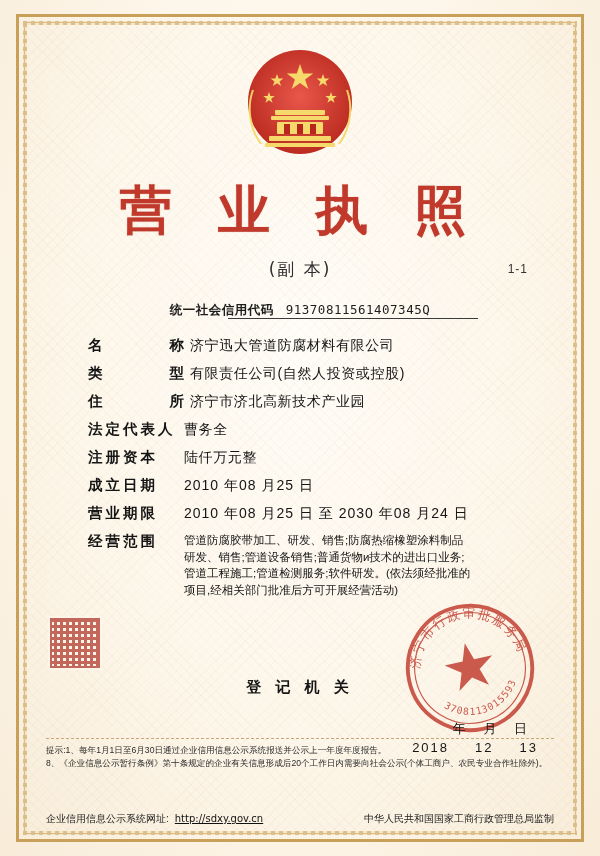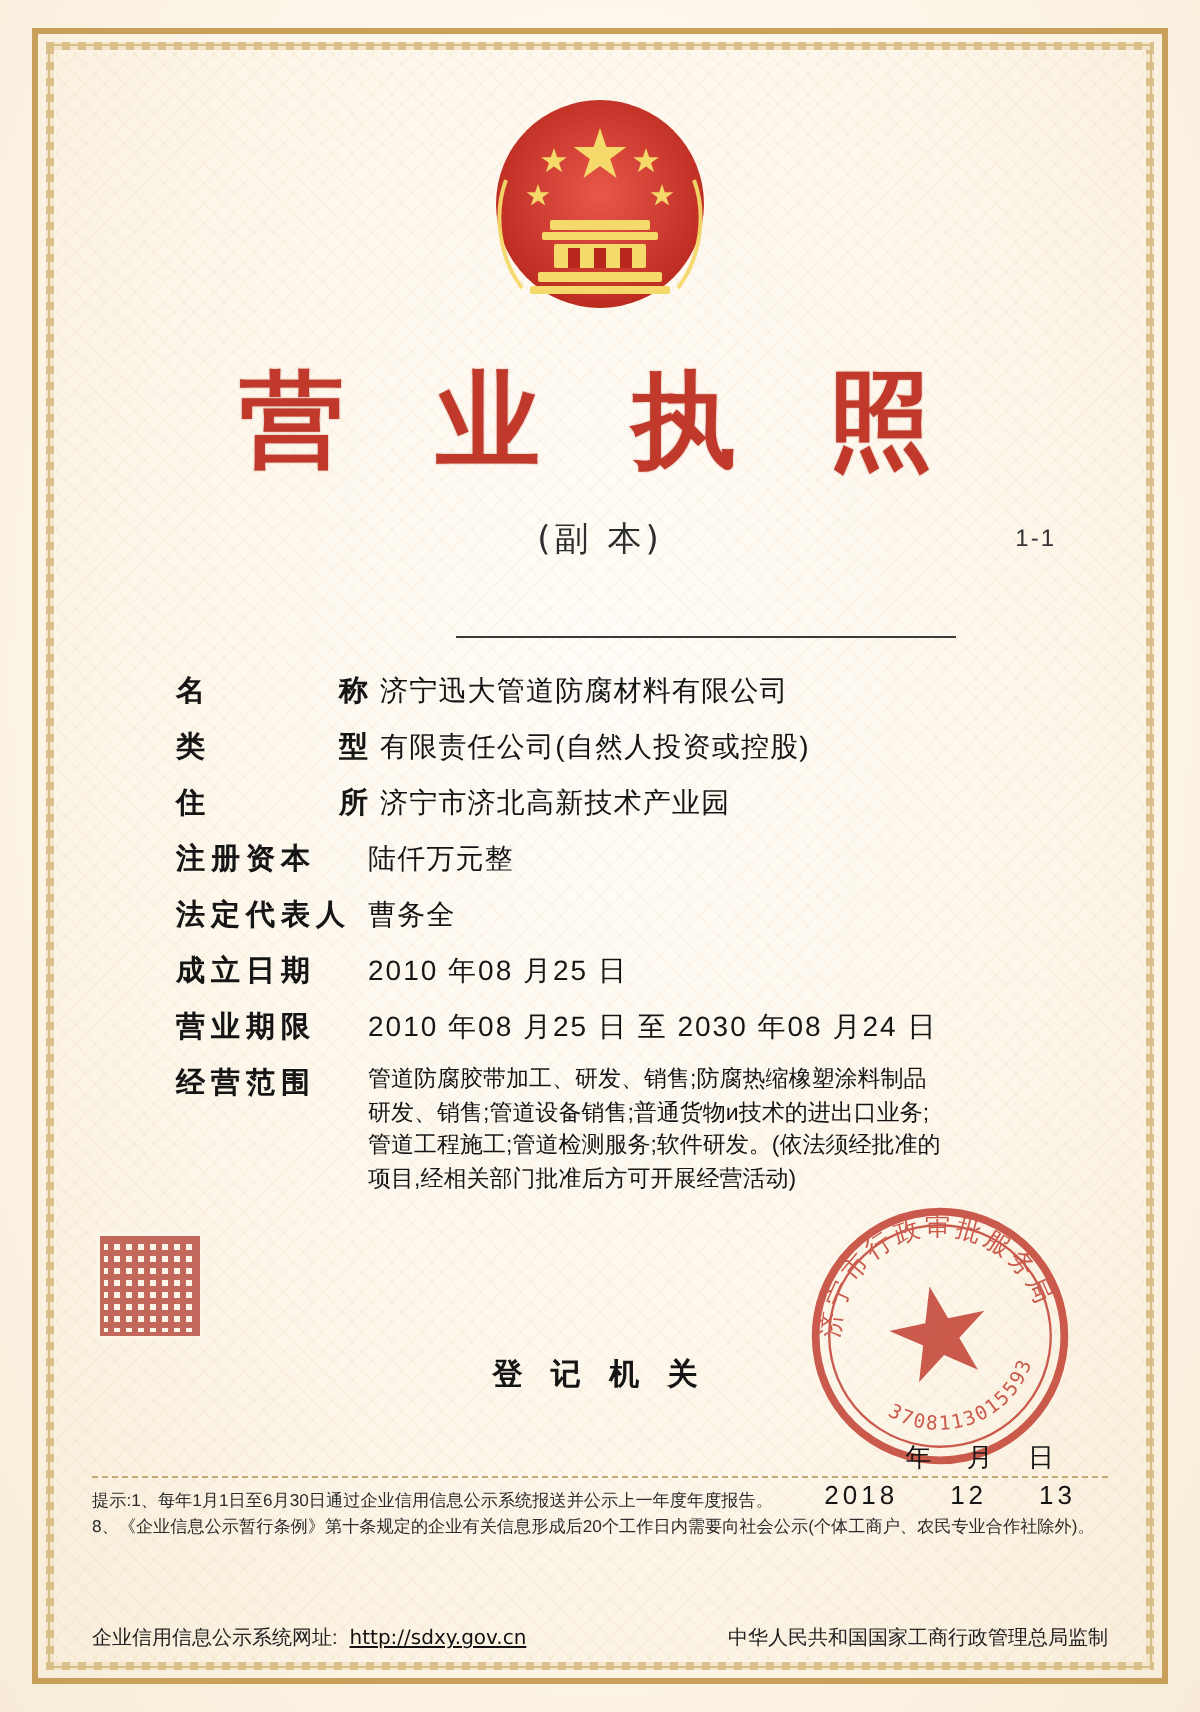--- a/index.html
+++ b/index.html
@@ -314,20 +314,24 @@
         <path d="M28 46 C22 62 24 84 36 100"></path>
         <path d="M122 46 C128 62 126 84 114 100"></path>
       </g>
     </svg>
   </div>
 
   <div class="title">营 业 执 照</div>
   <div class="subtitle">(副 本)</div>
   <div class="copy-no">1-1</div>
 
+  <div class="credit-line">
+    <span class="label">统一社会信用代码</span>
+    <span class="code">91370811561407345Q</span>
+  </div>
   <div class="credit-underline"></div>
 
   <div class="fields">
 
     <div class="row">
       <div class="k spread">
         <span>名</span>
         <span>称</span>
       </div>
       <div class="v">济宁迅大管道防腐材料有限公司</div>
@@ -343,27 +347,27 @@
 
     <div class="row">
       <div class="k spread">
         <span>住</span>
         <span>所</span>
       </div>
       <div class="v">济宁市济北高新技术产业园</div>
     </div>
 
     <div class="row">
+      <div class="k">法定代表人</div>
+      <div class="v">曹务全</div>
+    </div>
+
+    <div class="row">
       <div class="k">注册资本</div>
       <div class="v">陆仟万元整</div>
-    </div>
-
-    <div class="row">
-      <div class="k">法定代表人</div>
-      <div class="v">曹务全</div>
     </div>
 
     <div class="row date">
       <div class="k">成立日期</div>
       <div class="v">2010 年08 月25 日</div>
     </div>
 
     <div class="row date">
       <div class="k">营业期限</div>
       <div class="v">2010 年08 月25 日 至 2030 年08 月24 日</div>

